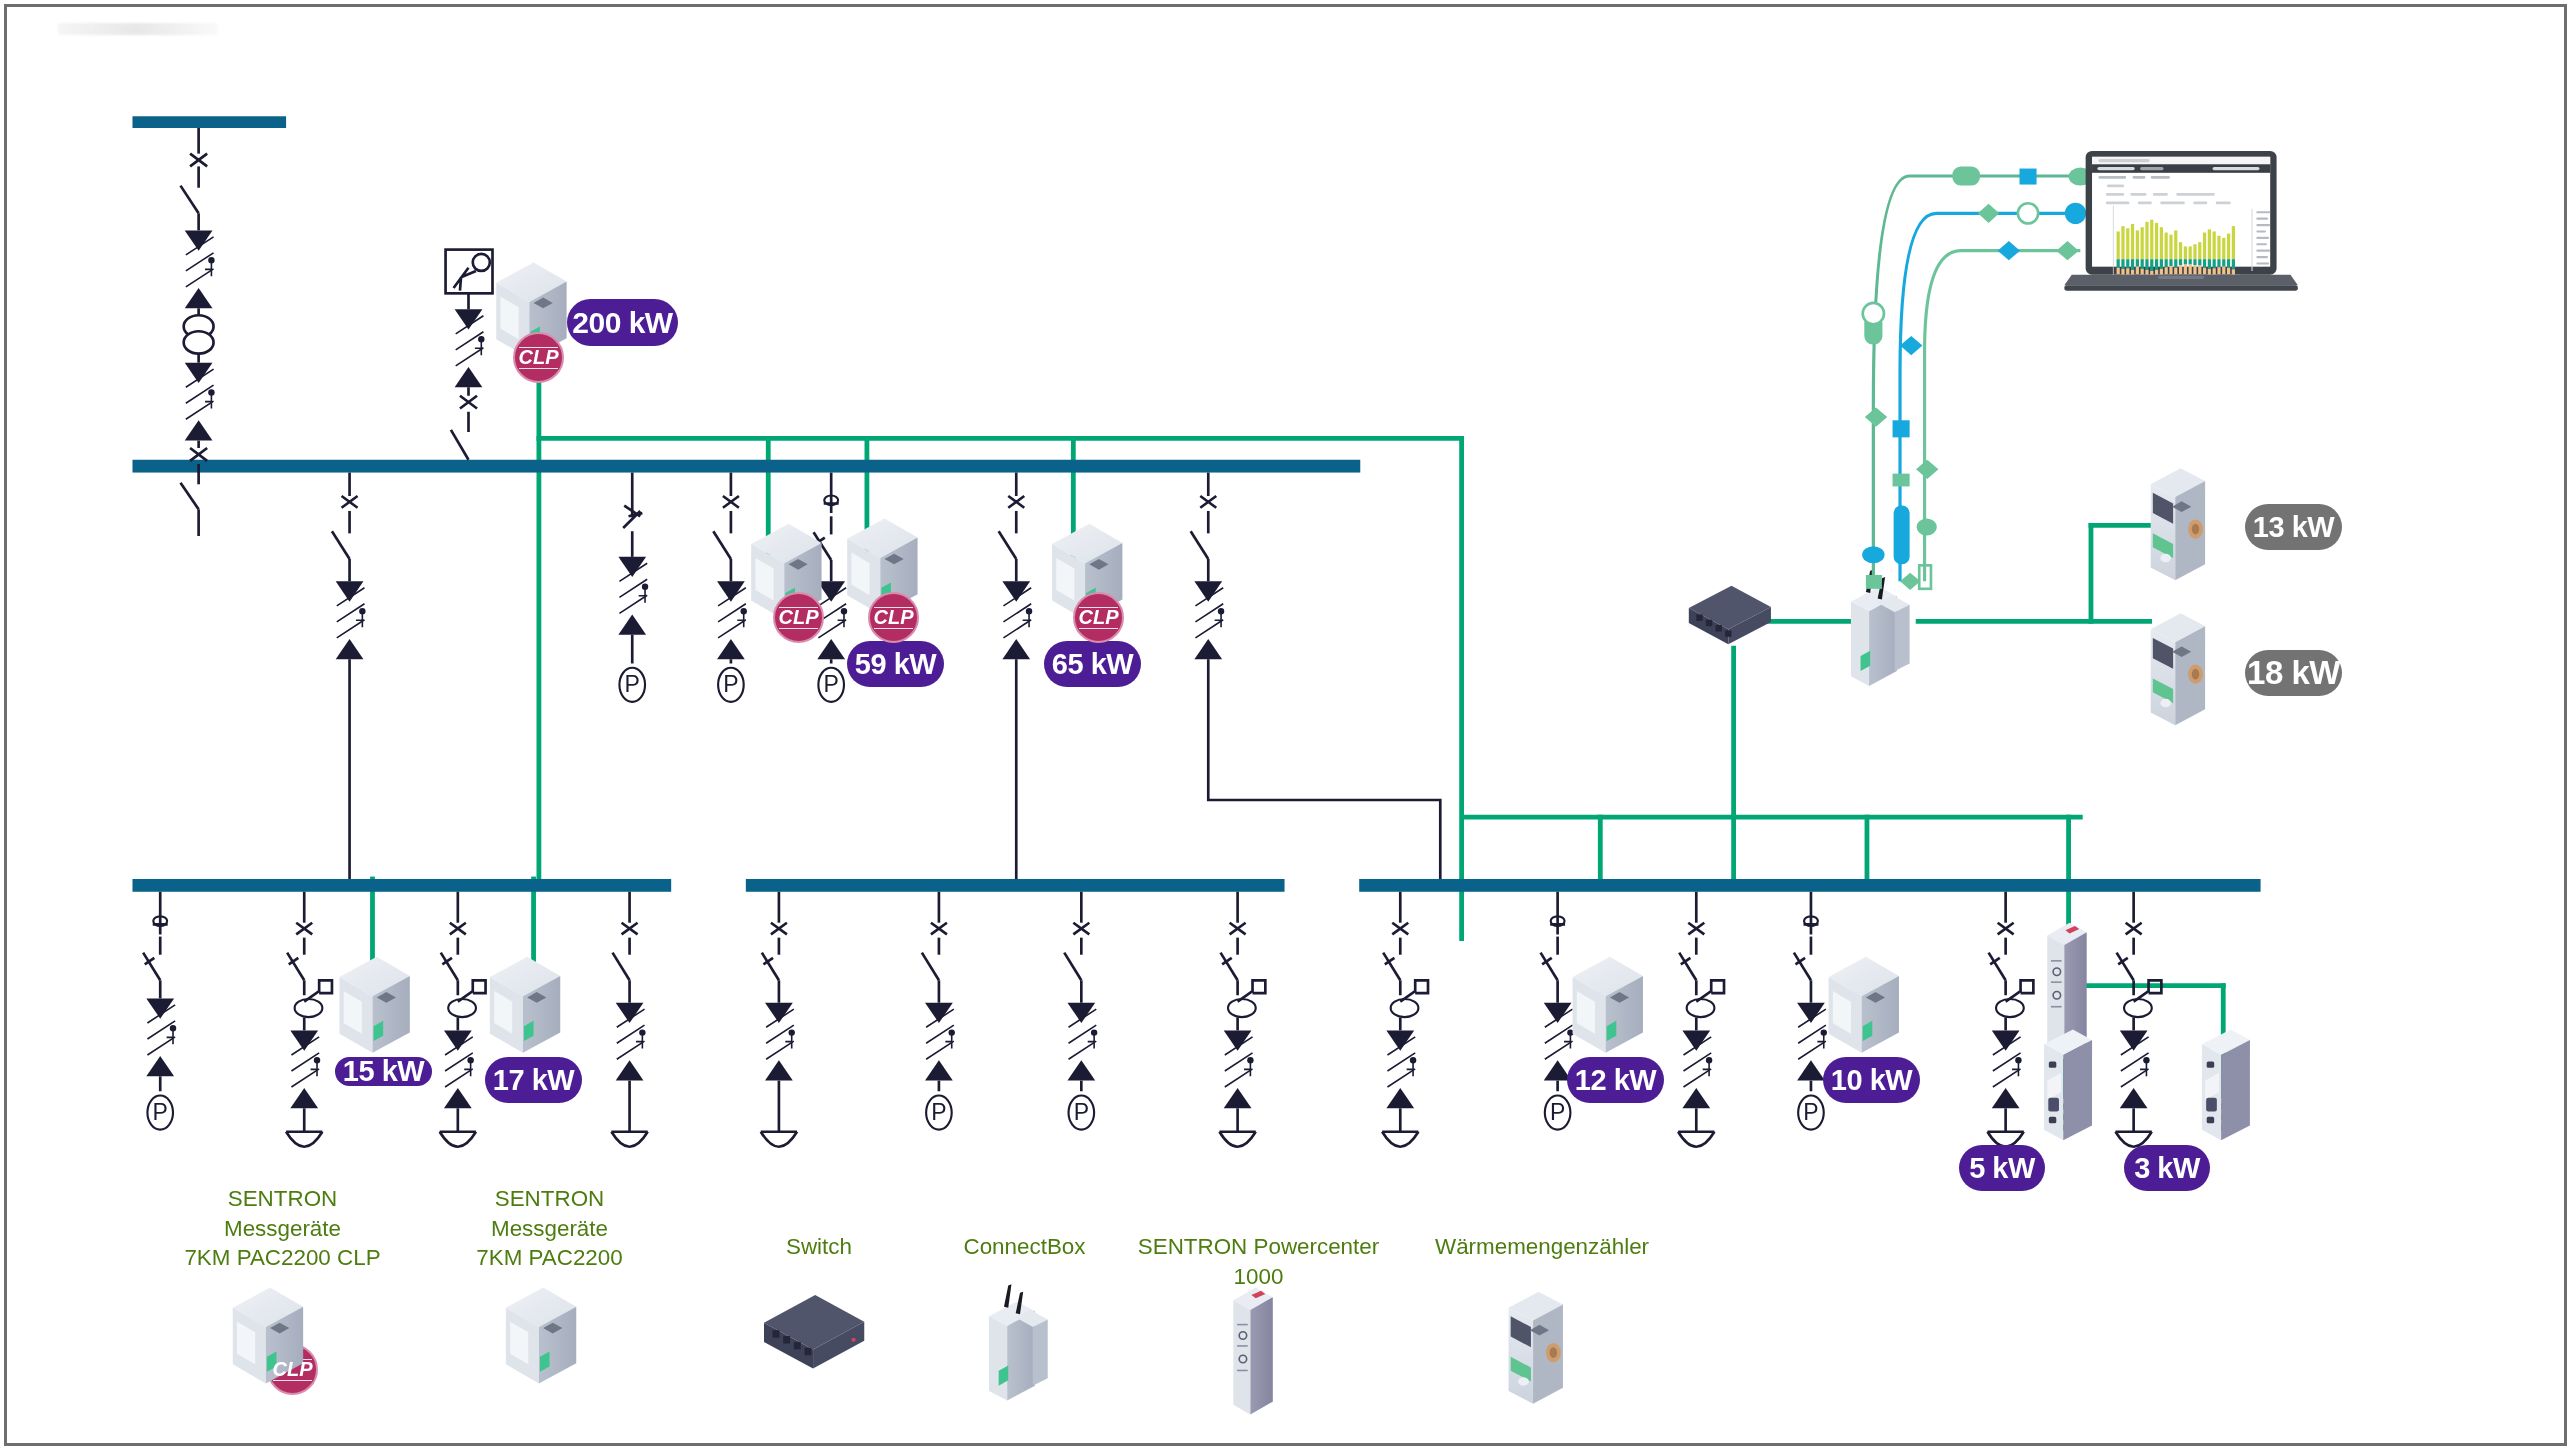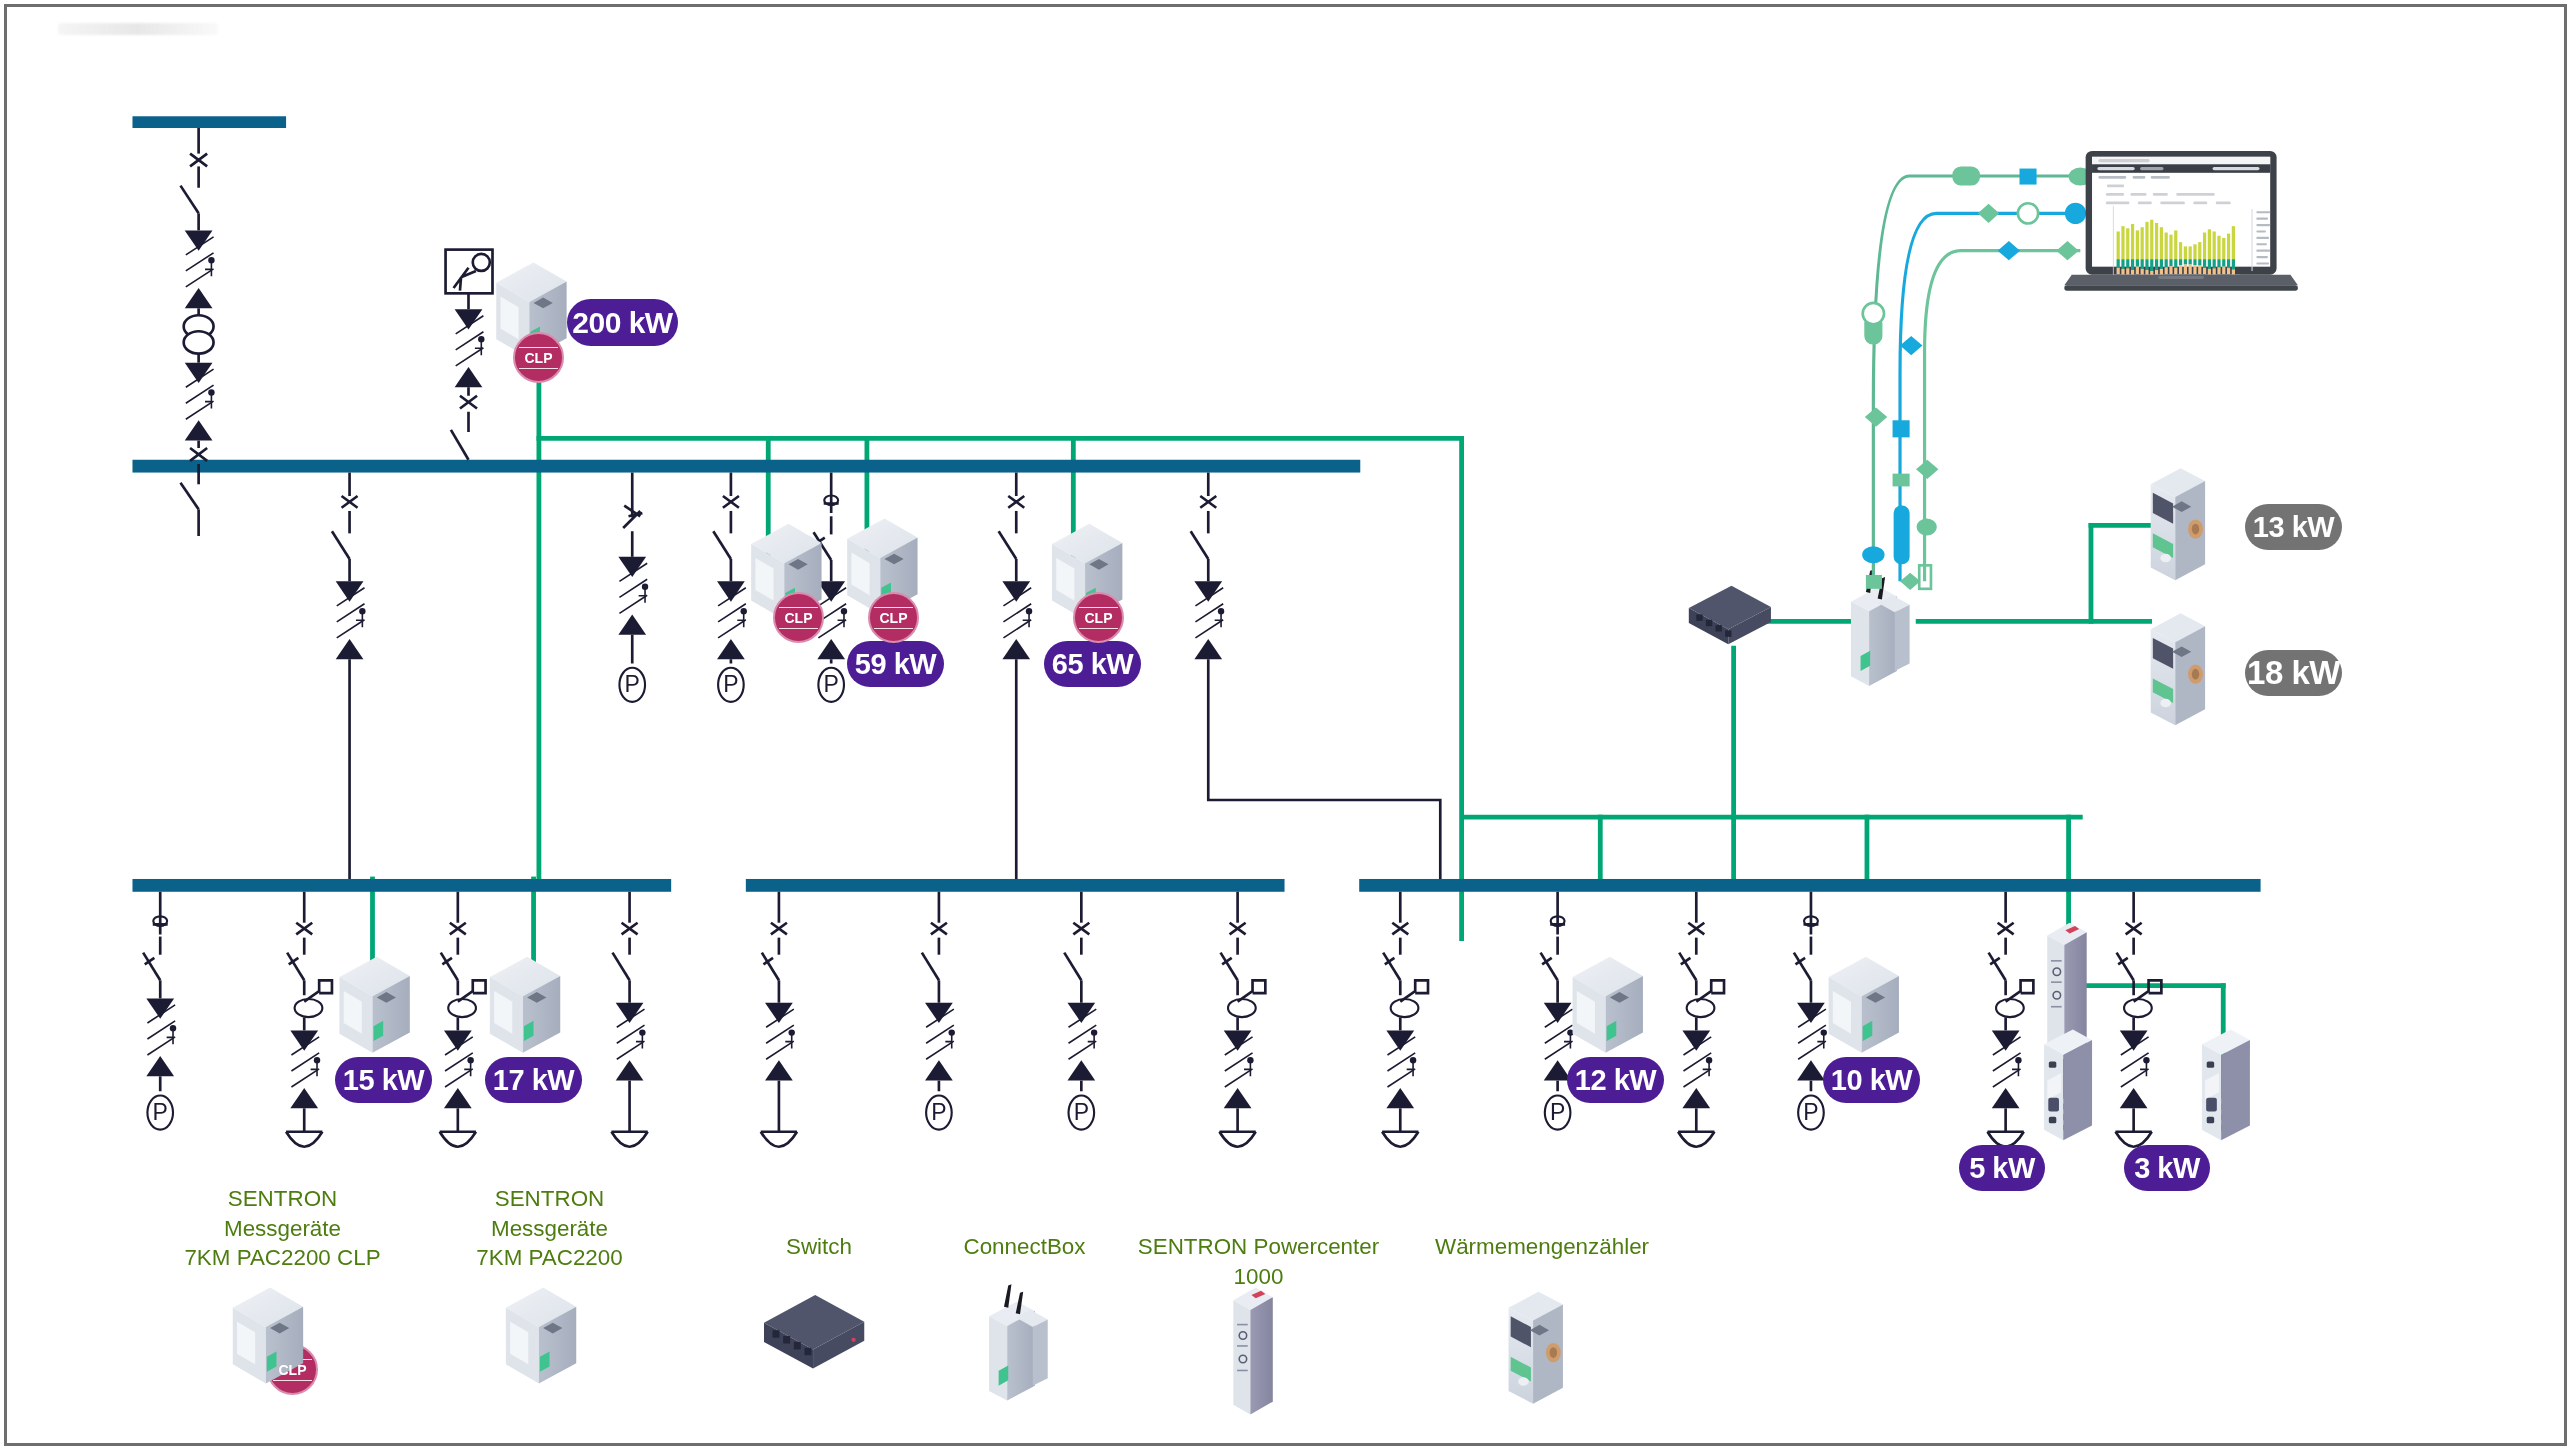--- a/index.html
+++ b/index.html
@@ -14,21 +14,21 @@
   .kw-badge{position:absolute;display:flex;align-items:center;justify-content:center;
     border-radius:23.5px;color:#fff;font-weight:bold;letter-spacing:-0.5px;
     font-family:"Liberation Sans",sans-serif;white-space:nowrap;}
   .kw-pink{background:#4c1d95;}
   .kw-green{background:#737373;}
   .legend-label{position:absolute;color:#4d7c0f;font-family:"Liberation Sans",sans-serif;
     text-align:center;line-height:1.32;white-space:pre-line;font-size:22.4px;}
   .clp-badge{position:absolute;width:51px;height:51px;border-radius:50%;
     background:#b32d62;border:2.7px solid #d98cae;box-sizing:border-box;
     display:flex;align-items:center;justify-content:center;color:#fff;
-    font-weight:bold;font-size:14px;letter-spacing:0px;}
+    font-weight:bold;font-size:20px;letter-spacing:0px;font-style:italic;}
   .clp-badge:before{content:"";position:absolute;left:4.3px;right:4.3px;top:12.8px;height:1.6px;background:#fff;opacity:.85;}
   .clp-badge:after{content:"";position:absolute;left:4.3px;right:4.3px;bottom:11.7px;height:1.6px;background:#fff;opacity:.85;}
   .clp-badge span{position:relative;z-index:3;}
 </style>
 </head>
 <body>
 
 <div id="stage">
   <div id="frame">
     <div id="watermark"></div>
@@ -829,21 +829,21 @@
       <path d="M3884,515 L4294,515 L4308,535 L3870,535 Z" fill="#5b6068"></path>
       <rect x="3870" y="535" width="438" height="10" rx="5" fill="#41454c"></rect>
       <rect x="4046" y="517" width="86" height="6" rx="3" fill="#747982"></rect>
     </g>
 
   </svg>
 
   <div class="kw-badge kw-pink" style="left:567px;top:299px;width:111px;height:47px;font-size:30px;">200 kW</div>
   <div class="kw-badge kw-pink" style="left:847px;top:641px;width:97px;height:46px;font-size:29px;">59 kW</div>
   <div class="kw-badge kw-pink" style="left:1044px;top:641px;width:97px;height:46px;font-size:29px;">65 kW</div>
-  <div class="kw-badge kw-pink" style="left:335px;top:1057px;width:97px;height:46px;font-size:29px;text-align:center;">15 kW</div>
+  <div class="kw-badge kw-pink" style="left:335px;top:1057px;width:97px;height:29px;font-size:29px;text-align:center;">15 kW</div>
   <div class="kw-badge kw-pink" style="left:485px;top:1057px;width:97px;height:46px;font-size:29px;">17 kW</div>
   <div class="kw-badge kw-pink" style="left:1567px;top:1057px;width:97px;height:46px;font-size:29px;">12 kW</div>
   <div class="kw-badge kw-pink" style="left:1823px;top:1057px;width:97px;height:46px;font-size:29px;">10 kW</div>
   <div class="kw-badge kw-pink" style="left:1959px;top:1145px;width:86px;height:46px;font-size:29px;">5 kW</div>
   <div class="kw-badge kw-pink" style="left:2124px;top:1145px;width:86px;height:46px;font-size:29px;">3 kW</div>
   <div class="kw-badge kw-green" style="left:2245px;top:504px;width:97px;height:46px;font-size:29px;">13 kW</div>
   <div class="kw-badge kw-green" style="left:2245px;top:650px;width:97px;height:46px;font-size:33px;">18 kW</div>
 
   <div class="clp-badge" style="left:513px;top:332px;">
       <span>CLP</span>

